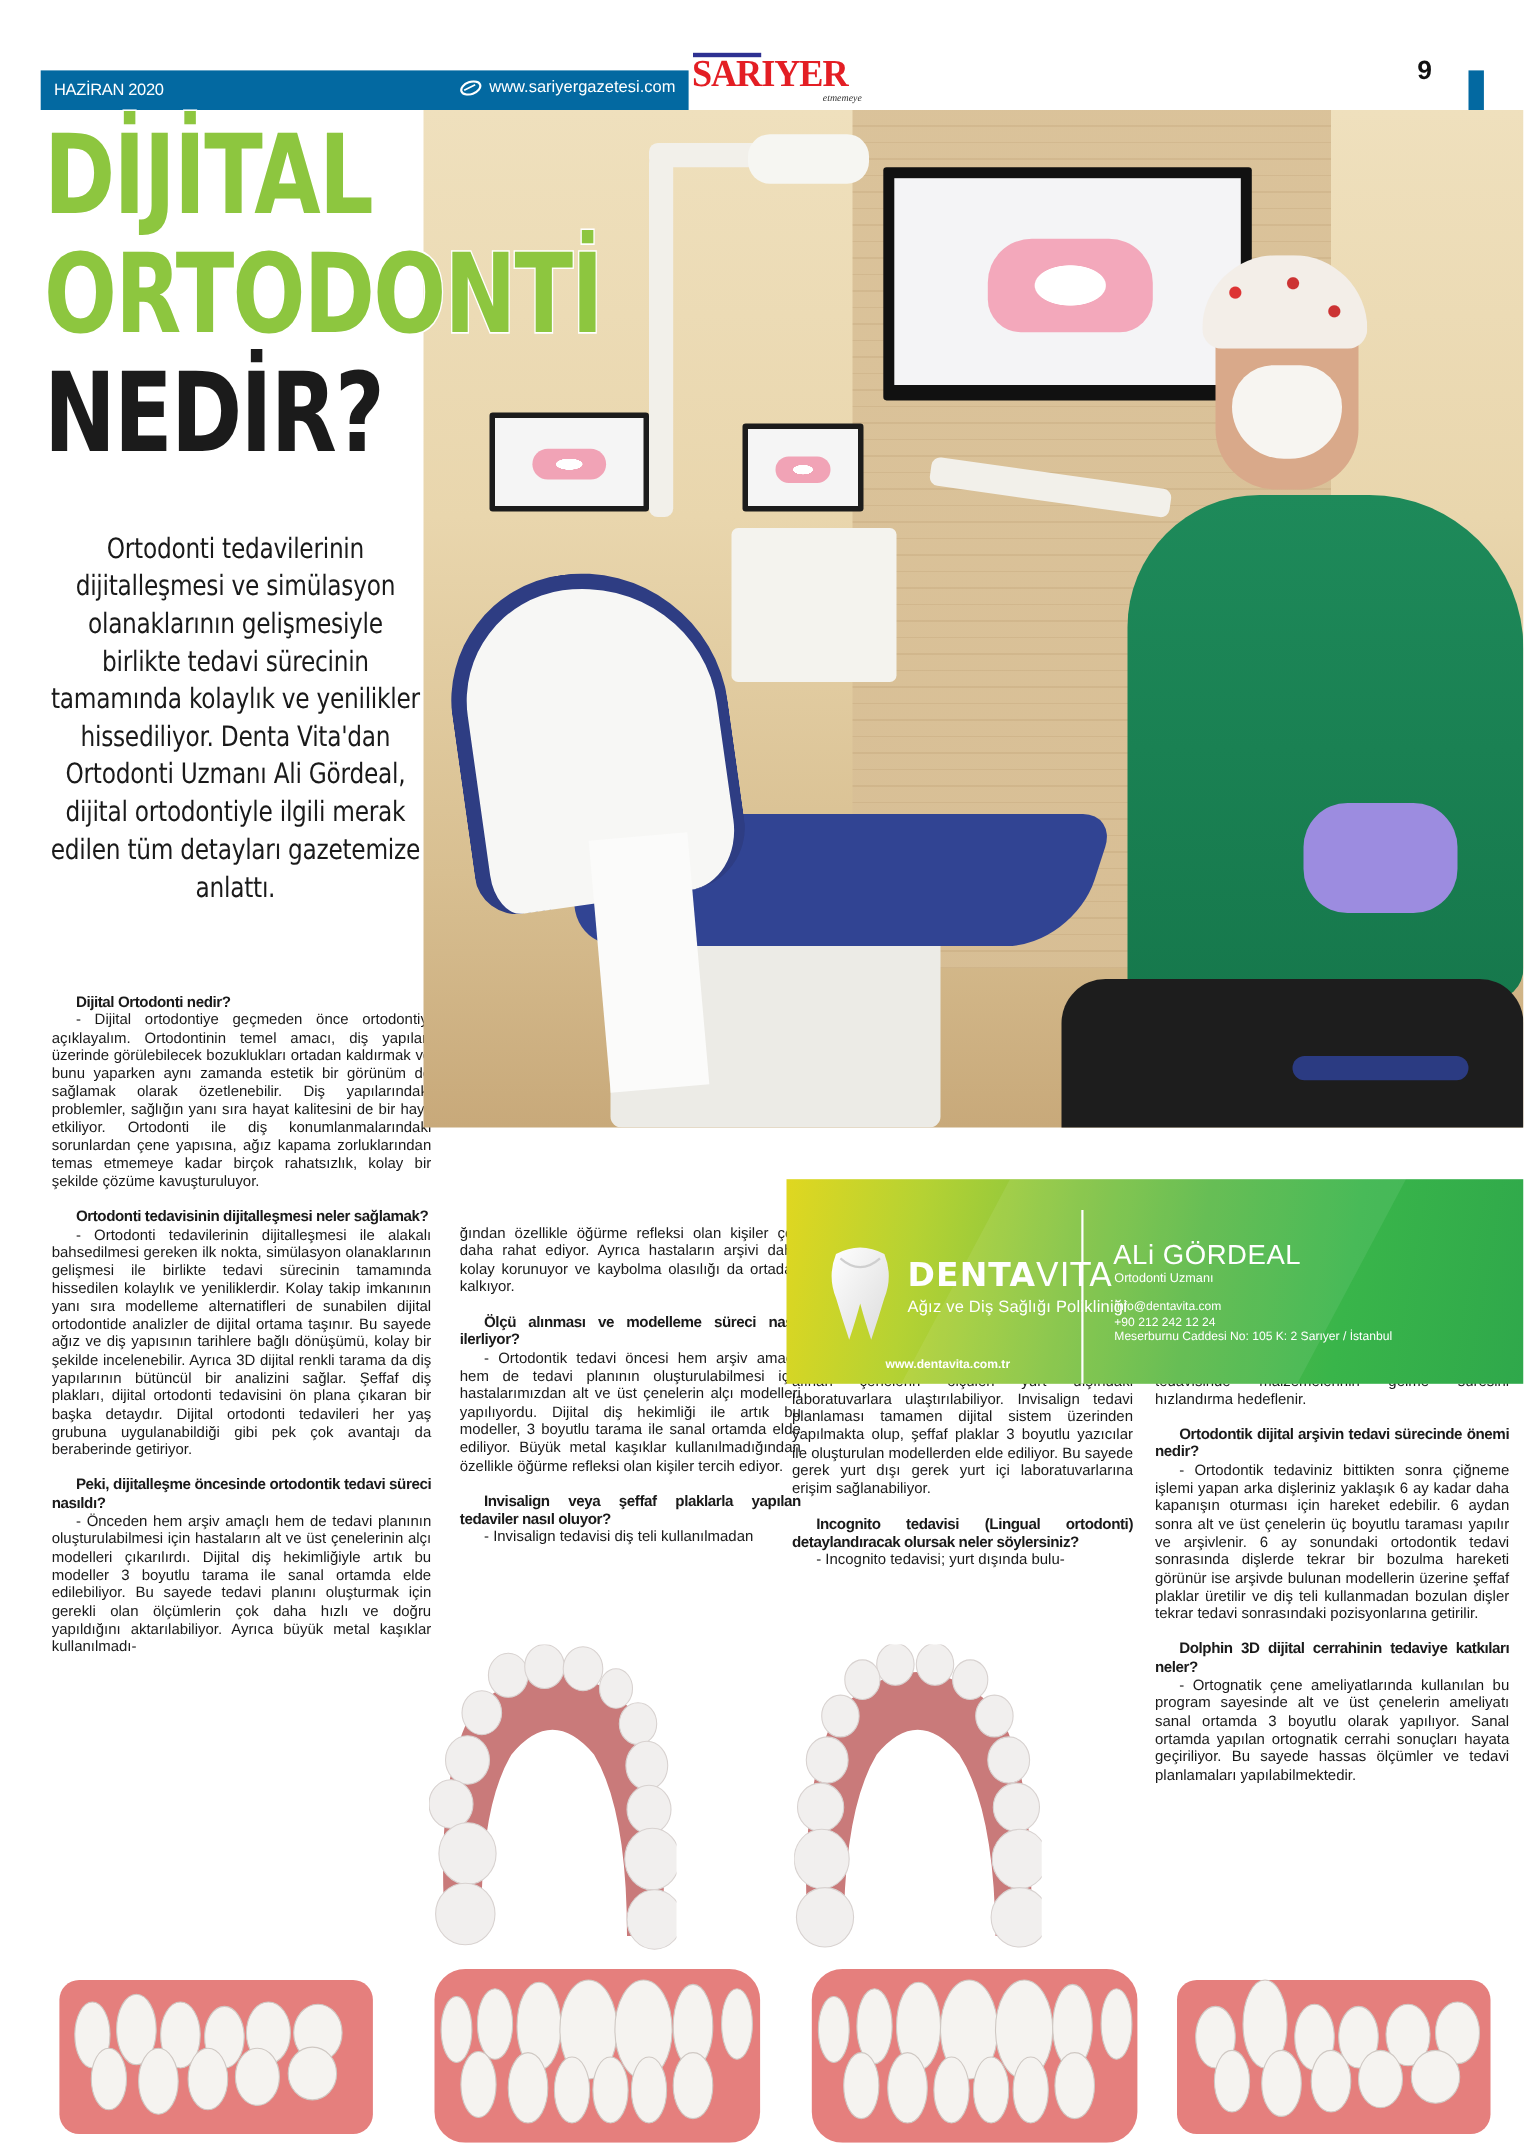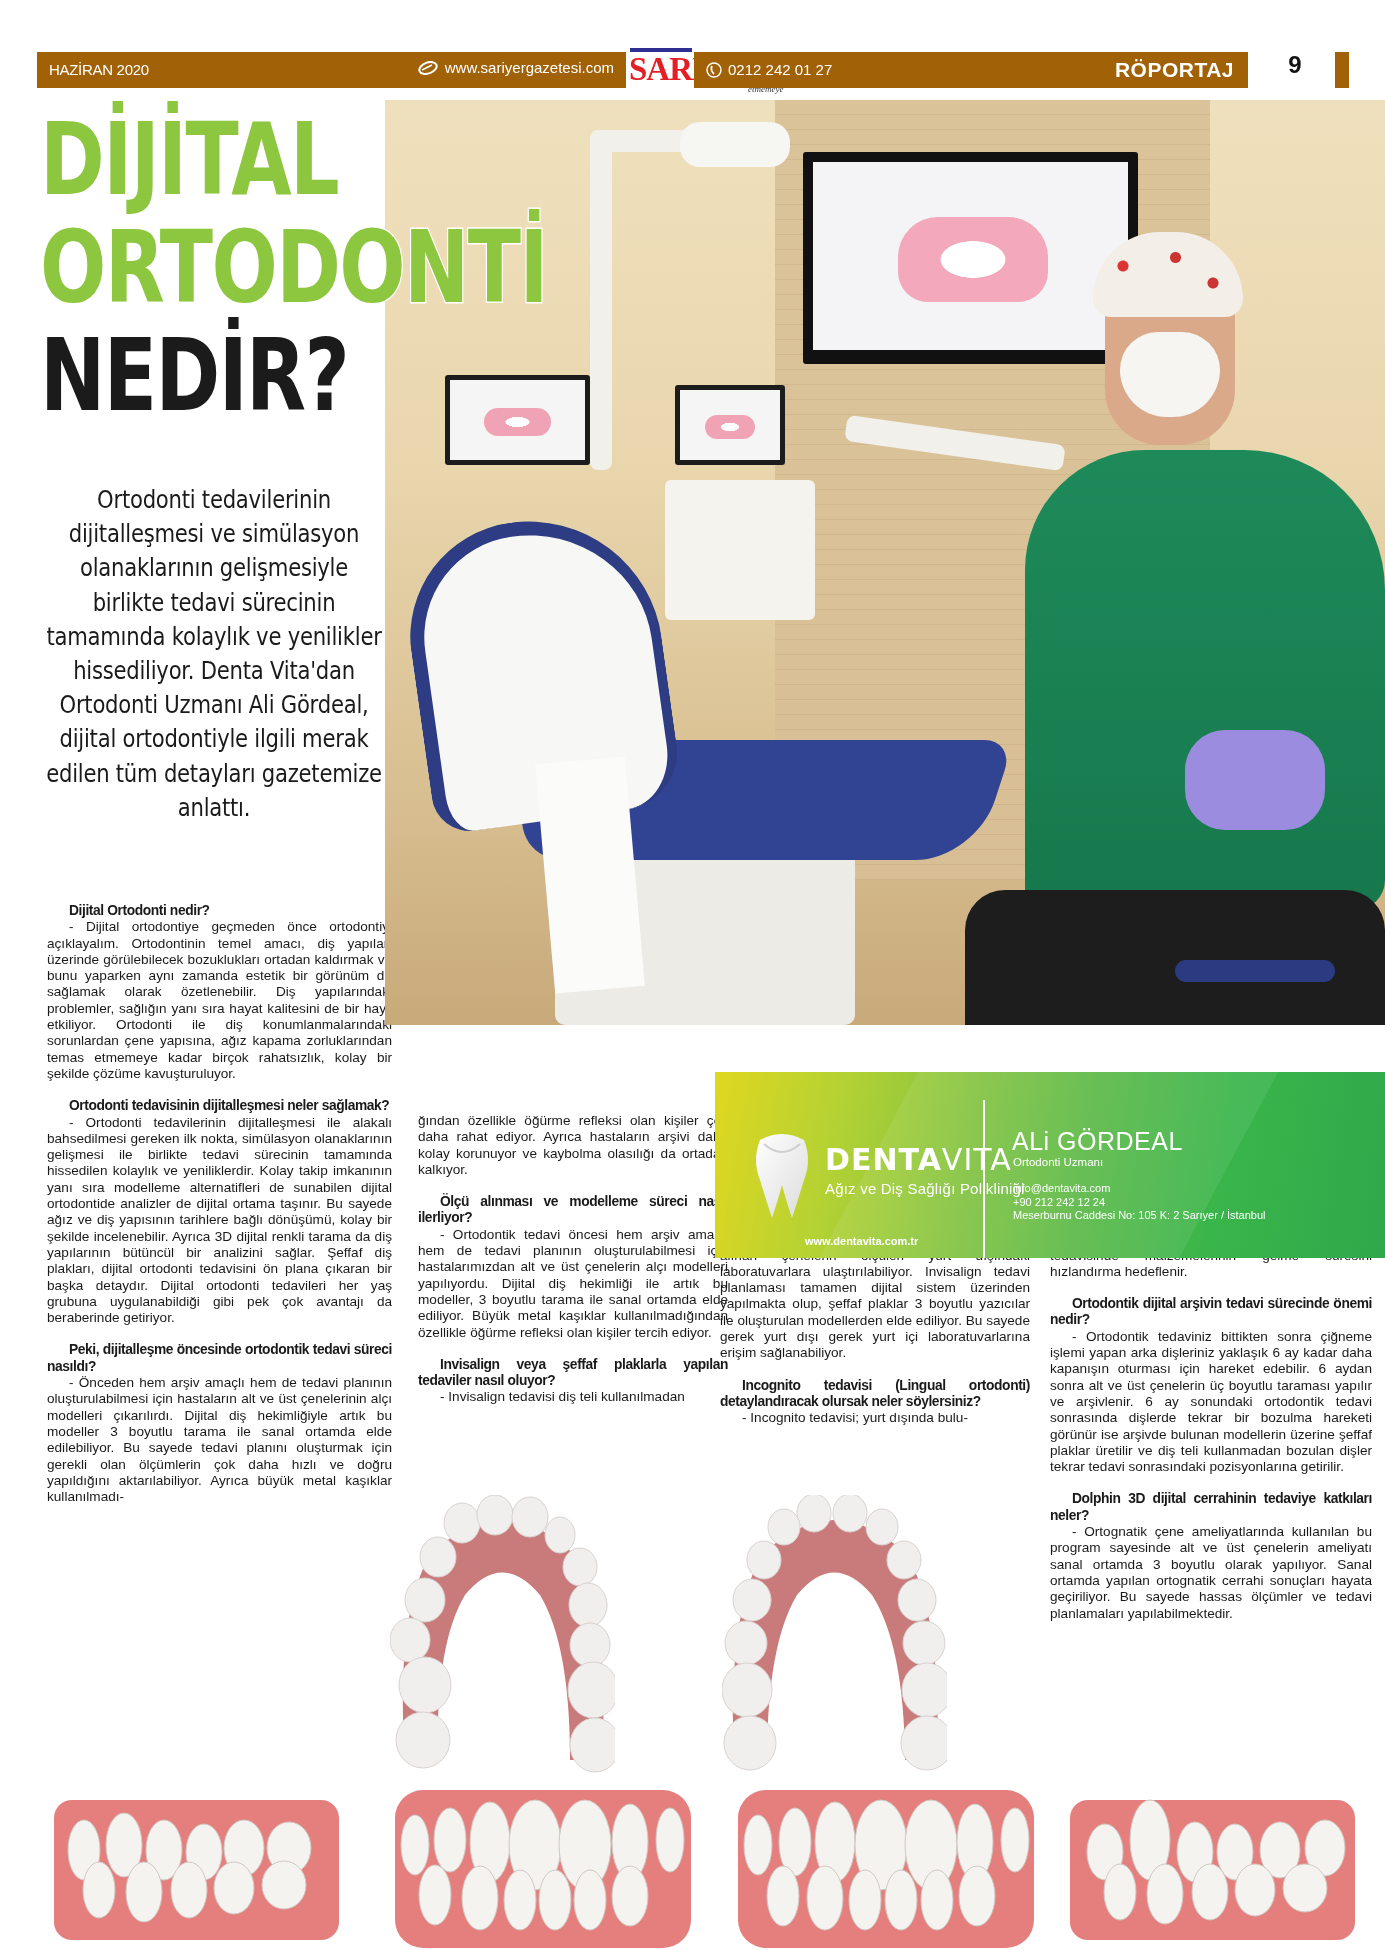--- a/index.html
+++ b/index.html
@@ -1,21 +1,21 @@
 <!DOCTYPE html>
 <html><head>
 <meta charset="utf-8">
 <style>
   * { box-sizing: border-box; margin: 0; padding: 0; }
   html, body { width: 1385px; height: 1950px; background: #ffffff; overflow: hidden; }
   body { position: relative; font-family: "Liberation Sans", sans-serif; color: #1a1a1a; }
 
   
   .hdr { position: absolute; left: 37px; top: 48px; width: 1348px; height: 36px; }
-  .hdr-bar { position: absolute; top: 4px; height: 36px; background: #a16207; }
+  .hdr-bar { position: absolute; top: 16px; height: 36px; background: #0369a1; }
   .hdr-left { left: 0; width: 589px; }
   .hdr-mid { left: 657px; width: 554px; }
   .hdr-right { left: 1298px; width: 14px; }
   .hdr-date { position: absolute; left: 12px; top: 9px; color: #fff; font-size: 15px; letter-spacing: -0.3px; }
   .hdr-web { position: absolute; right: 12px; top: 7px; color: #fff; font-size: 15px; font-weight: normal; display: flex; align-items: center; gap: 6px; }
   .hdr-phone { position: absolute; left: 12px; top: 9px; color: #fff; font-size: 15px; display: flex; align-items: center; gap: 6px; }
   .hdr-section { position: absolute; right: 14px; top: 6px; color: #fff; font-size: 21px; font-weight: bold; letter-spacing: 0.5px; }
   .hdr-page { position: absolute; left: 1226px; top: 3px; width: 64px; text-align: center; font-size: 24px; font-weight: bold; color: #111; }
   .logo { position: absolute; left: 593px; top: -2px; width: 62px; height: 52px; }
   .logo-box { position:absolute; left: 0; top: 2px; width: 168px; height: 4px; background: #2e3192; }
@@ -107,30 +107,20 @@
       <span>www.sariyergazetesi.com</span>
     </span>
   </div>
 
   <div class="logo">
     <div class="logo-box" style="width:62px"></div>
     <span class="logo-text" style="font-size:33px; left:-1px;">SARIYER</span>
     <span class="logo-sub" style="left:118px;">etmemeye</span>
   </div>
 
-  <div class="hdr-bar hdr-mid">
-    <span class="hdr-phone">
-      <svg class="icon-svg" width="16" height="16" viewBox="0 0 16 16">
-          <circle cx="8" cy="8" r="7" fill="none" stroke="#fff" stroke-width="1.4"></circle>
-          <path d="M6 4 q-2 4 2 8" fill="none" stroke="#fff" stroke-width="1.8"></path>
-        </svg>
-      <span>0212 242 01 27</span>
-    </span>
-    <span class="hdr-section">RÖPORTAJ</span>
-  </div>
   <span class="hdr-page">9</span>
   <div class="hdr-bar hdr-right"></div>
 </header>
 
 <div class="photo">
   <div class="wall-panel"></div>
   <div class="tv">
     <div class="tv-screen">
         <div class="tv-teeth"></div>
       </div>

